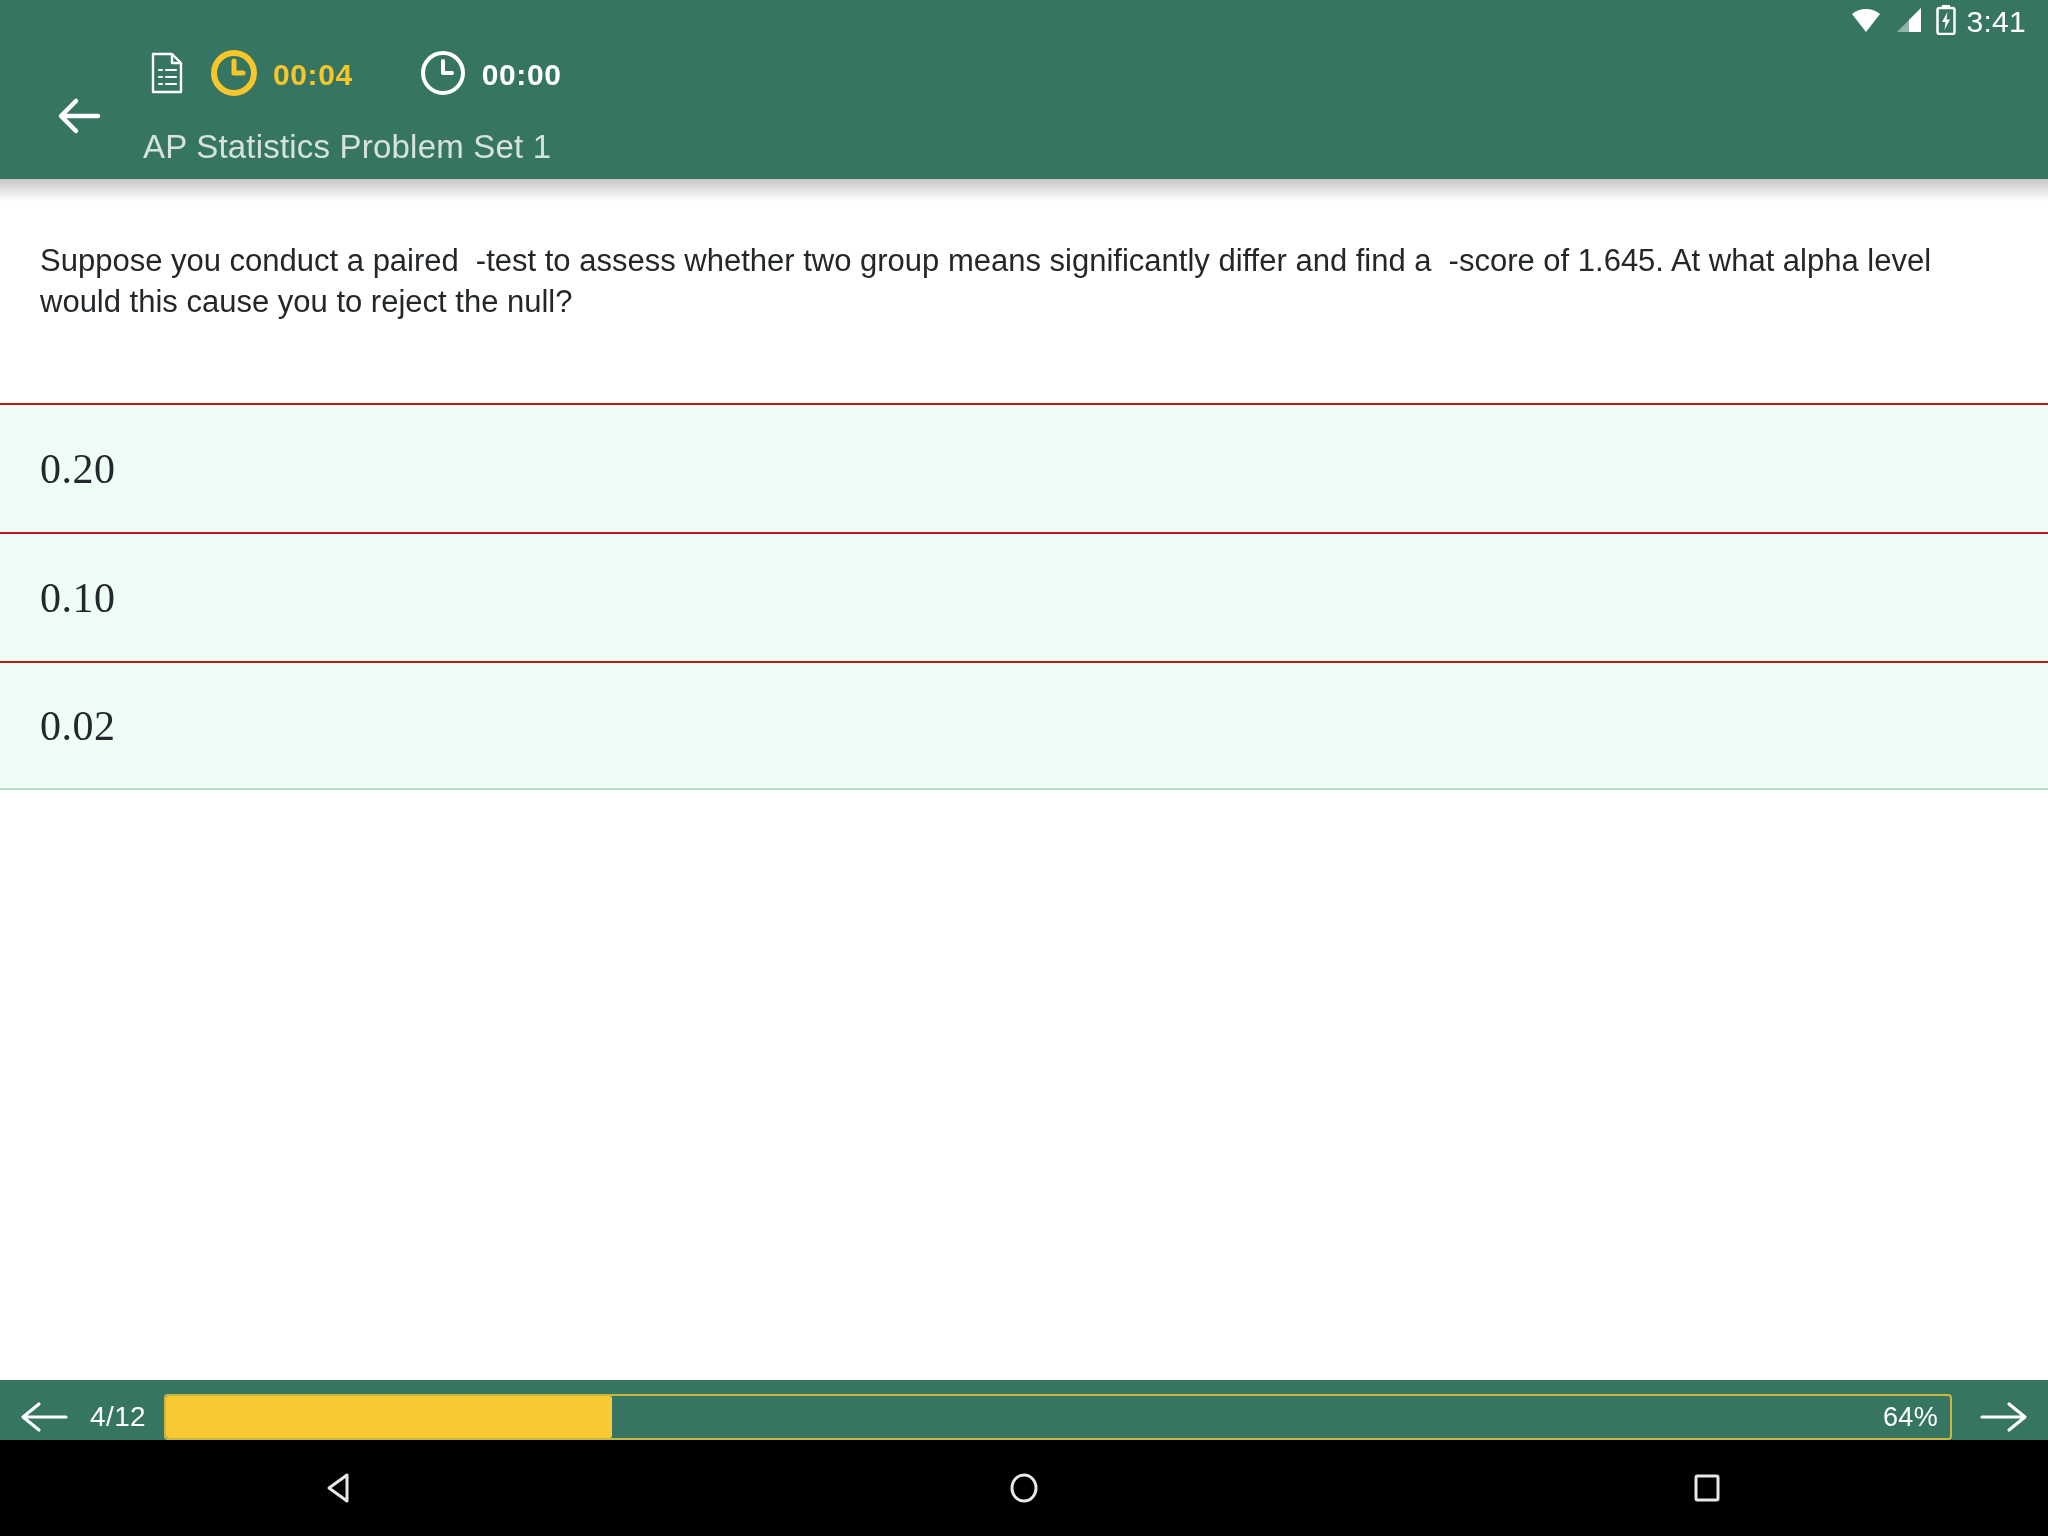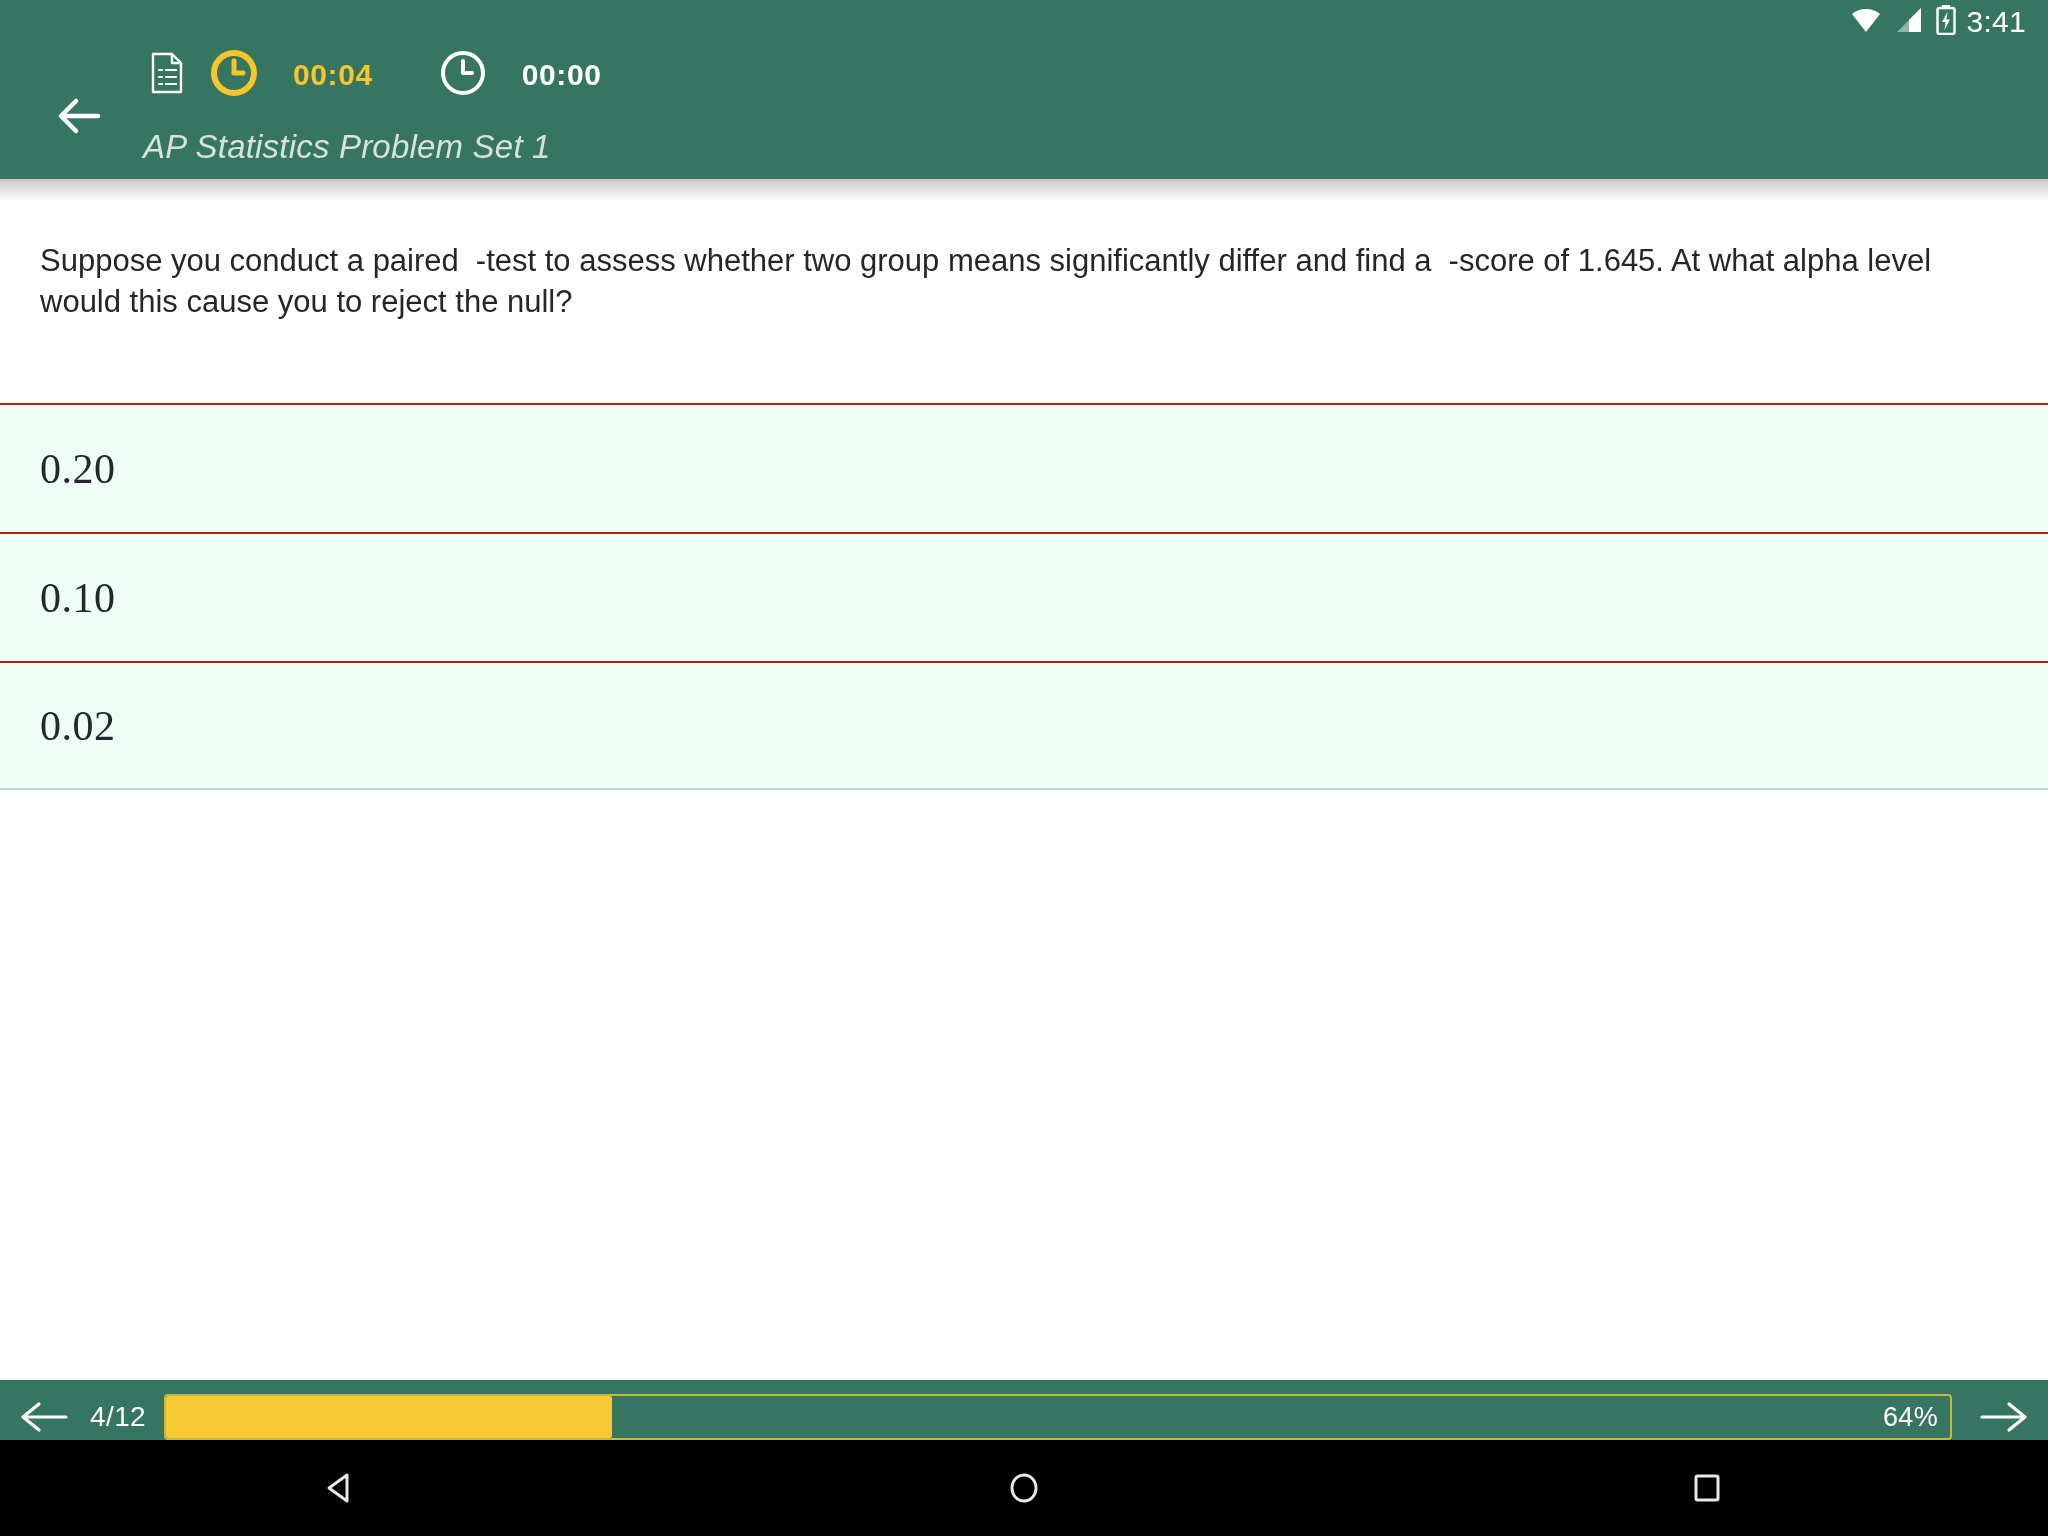--- a/index.html
+++ b/index.html
@@ -79,41 +79,39 @@
     left: 150px;
     top: 48px;
     display: flex;
     align-items: center;
     height: 54px;
   }
   .doc-icon { margin-right: 26px; }
   .timer-group {
     display: flex;
     align-items: center;
-    gap: 20px;
   }
   .timer-group.first { margin-right: 66px; }
   .timer-val {
     font-size: 30px;
     font-weight: 700;
     letter-spacing: 0.6px;
     margin-left: 15px;
   }
   .timer-val.active { color: #f6c62b; }
   .timer-val.idle { color: #ffffff; }
 
   .appbar-title {
     position: absolute;
     left: 143px;
     top: 128px;
     font-size: 33px;
     color: #d6e2dd;
     font-weight: 400;
     letter-spacing: 0.2px;
-    font-style: italic;
   }
 
   
   .question {
     position: absolute;
     left: 0;
     top: 240px;
     width: 2048px;
     box-sizing: border-box;
     padding: 0 36px 0 40px;

